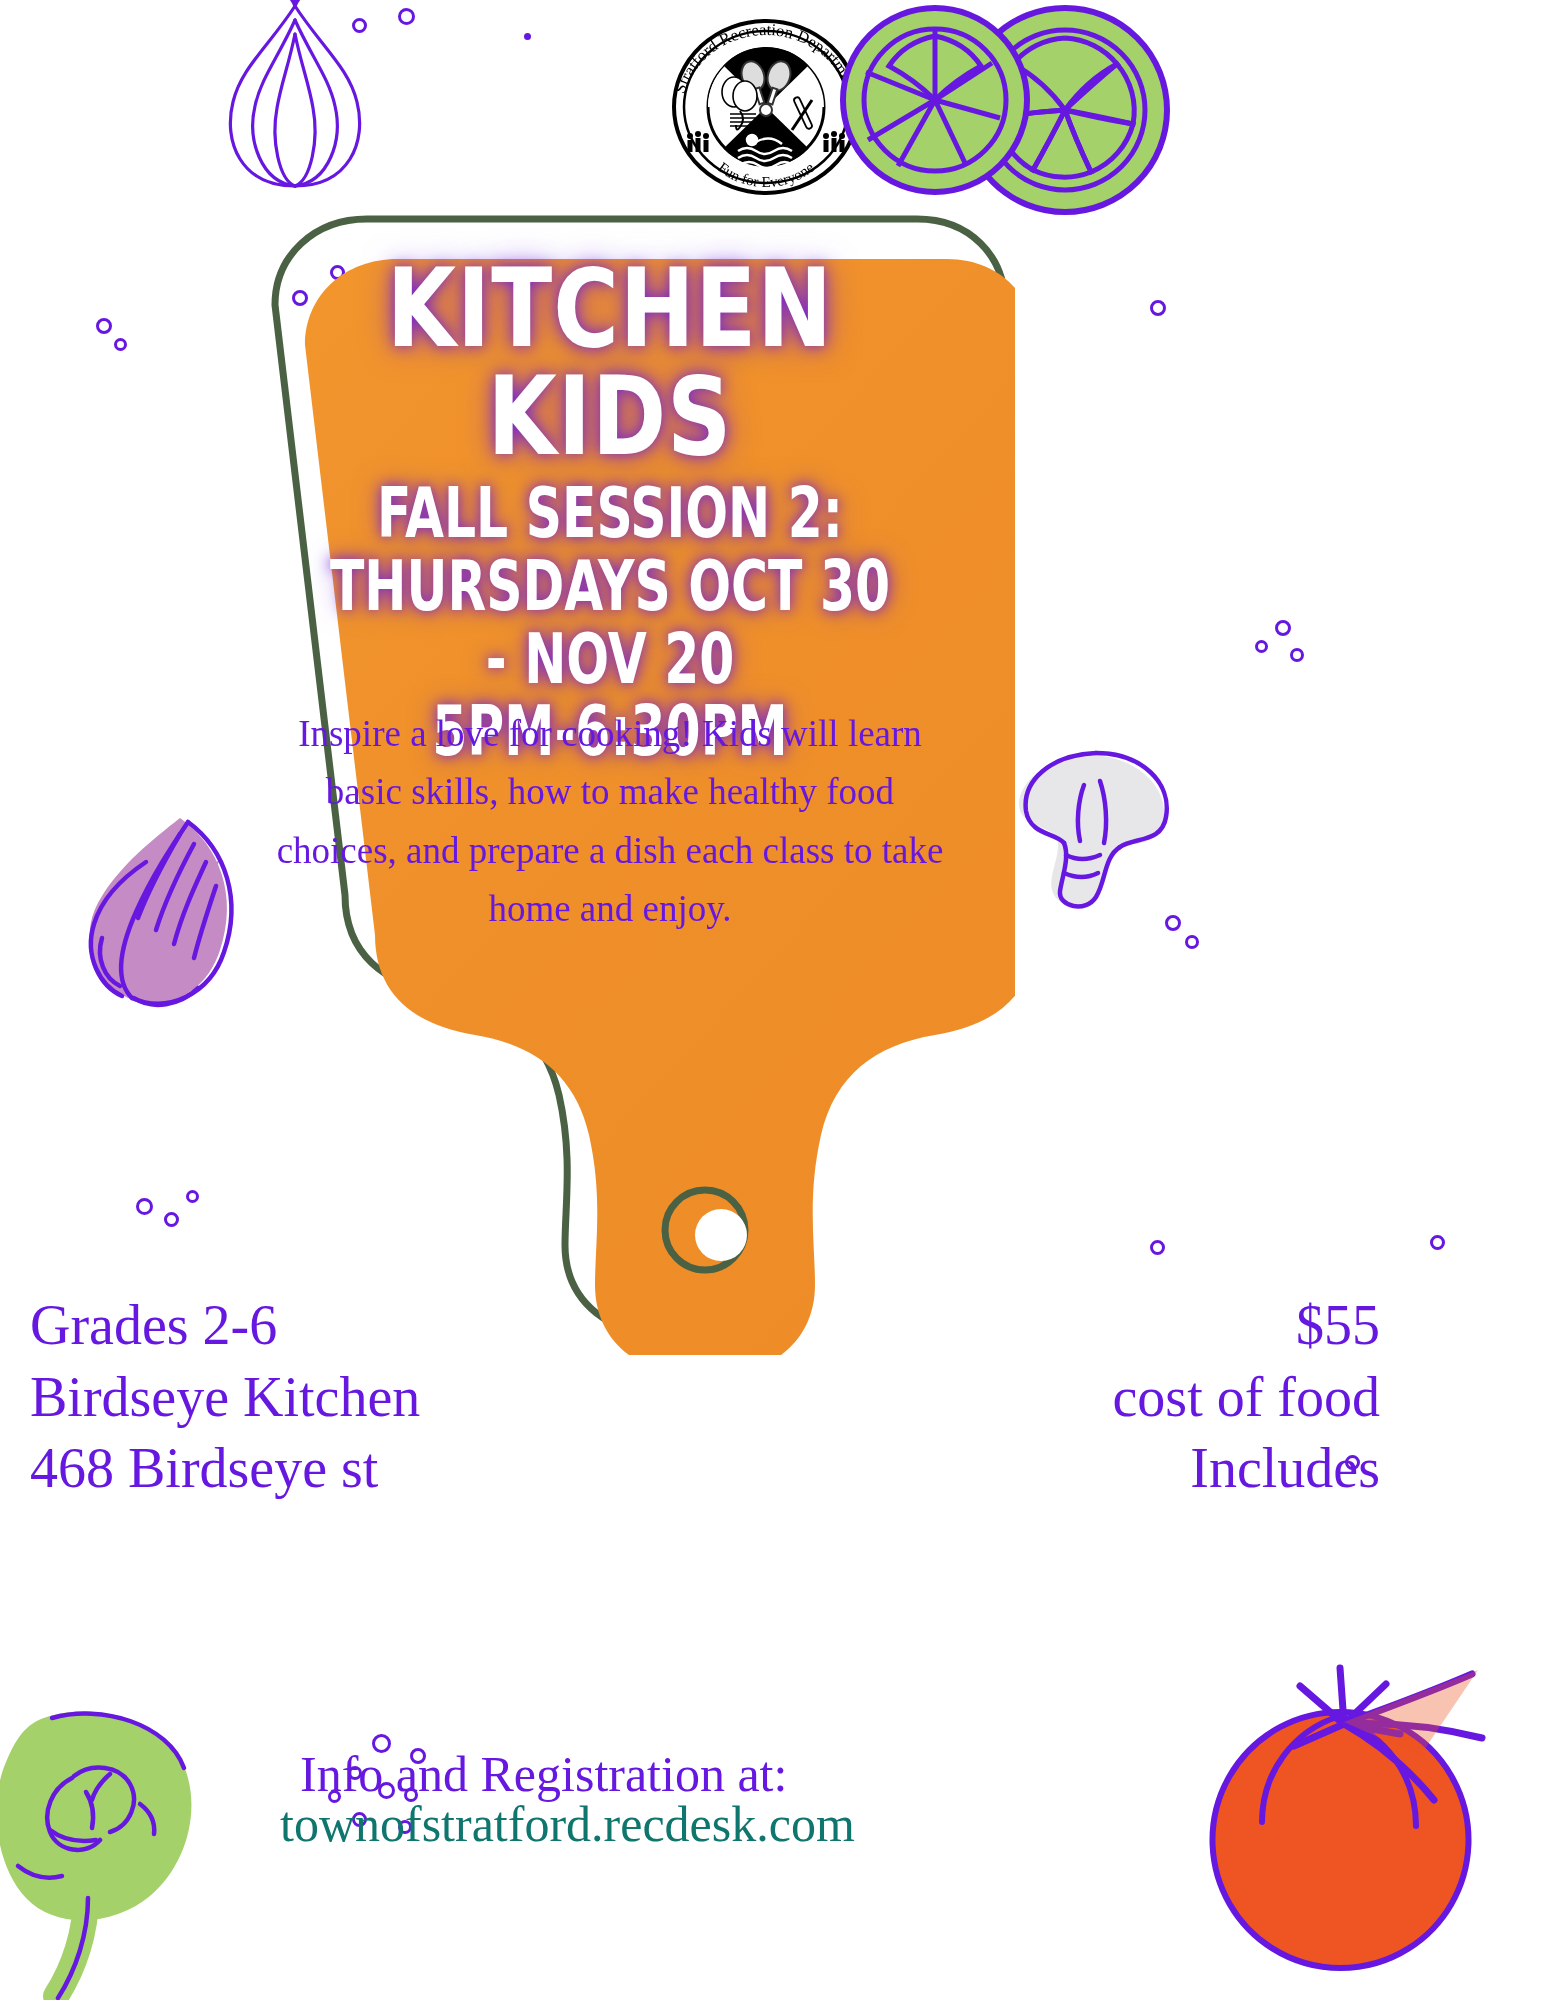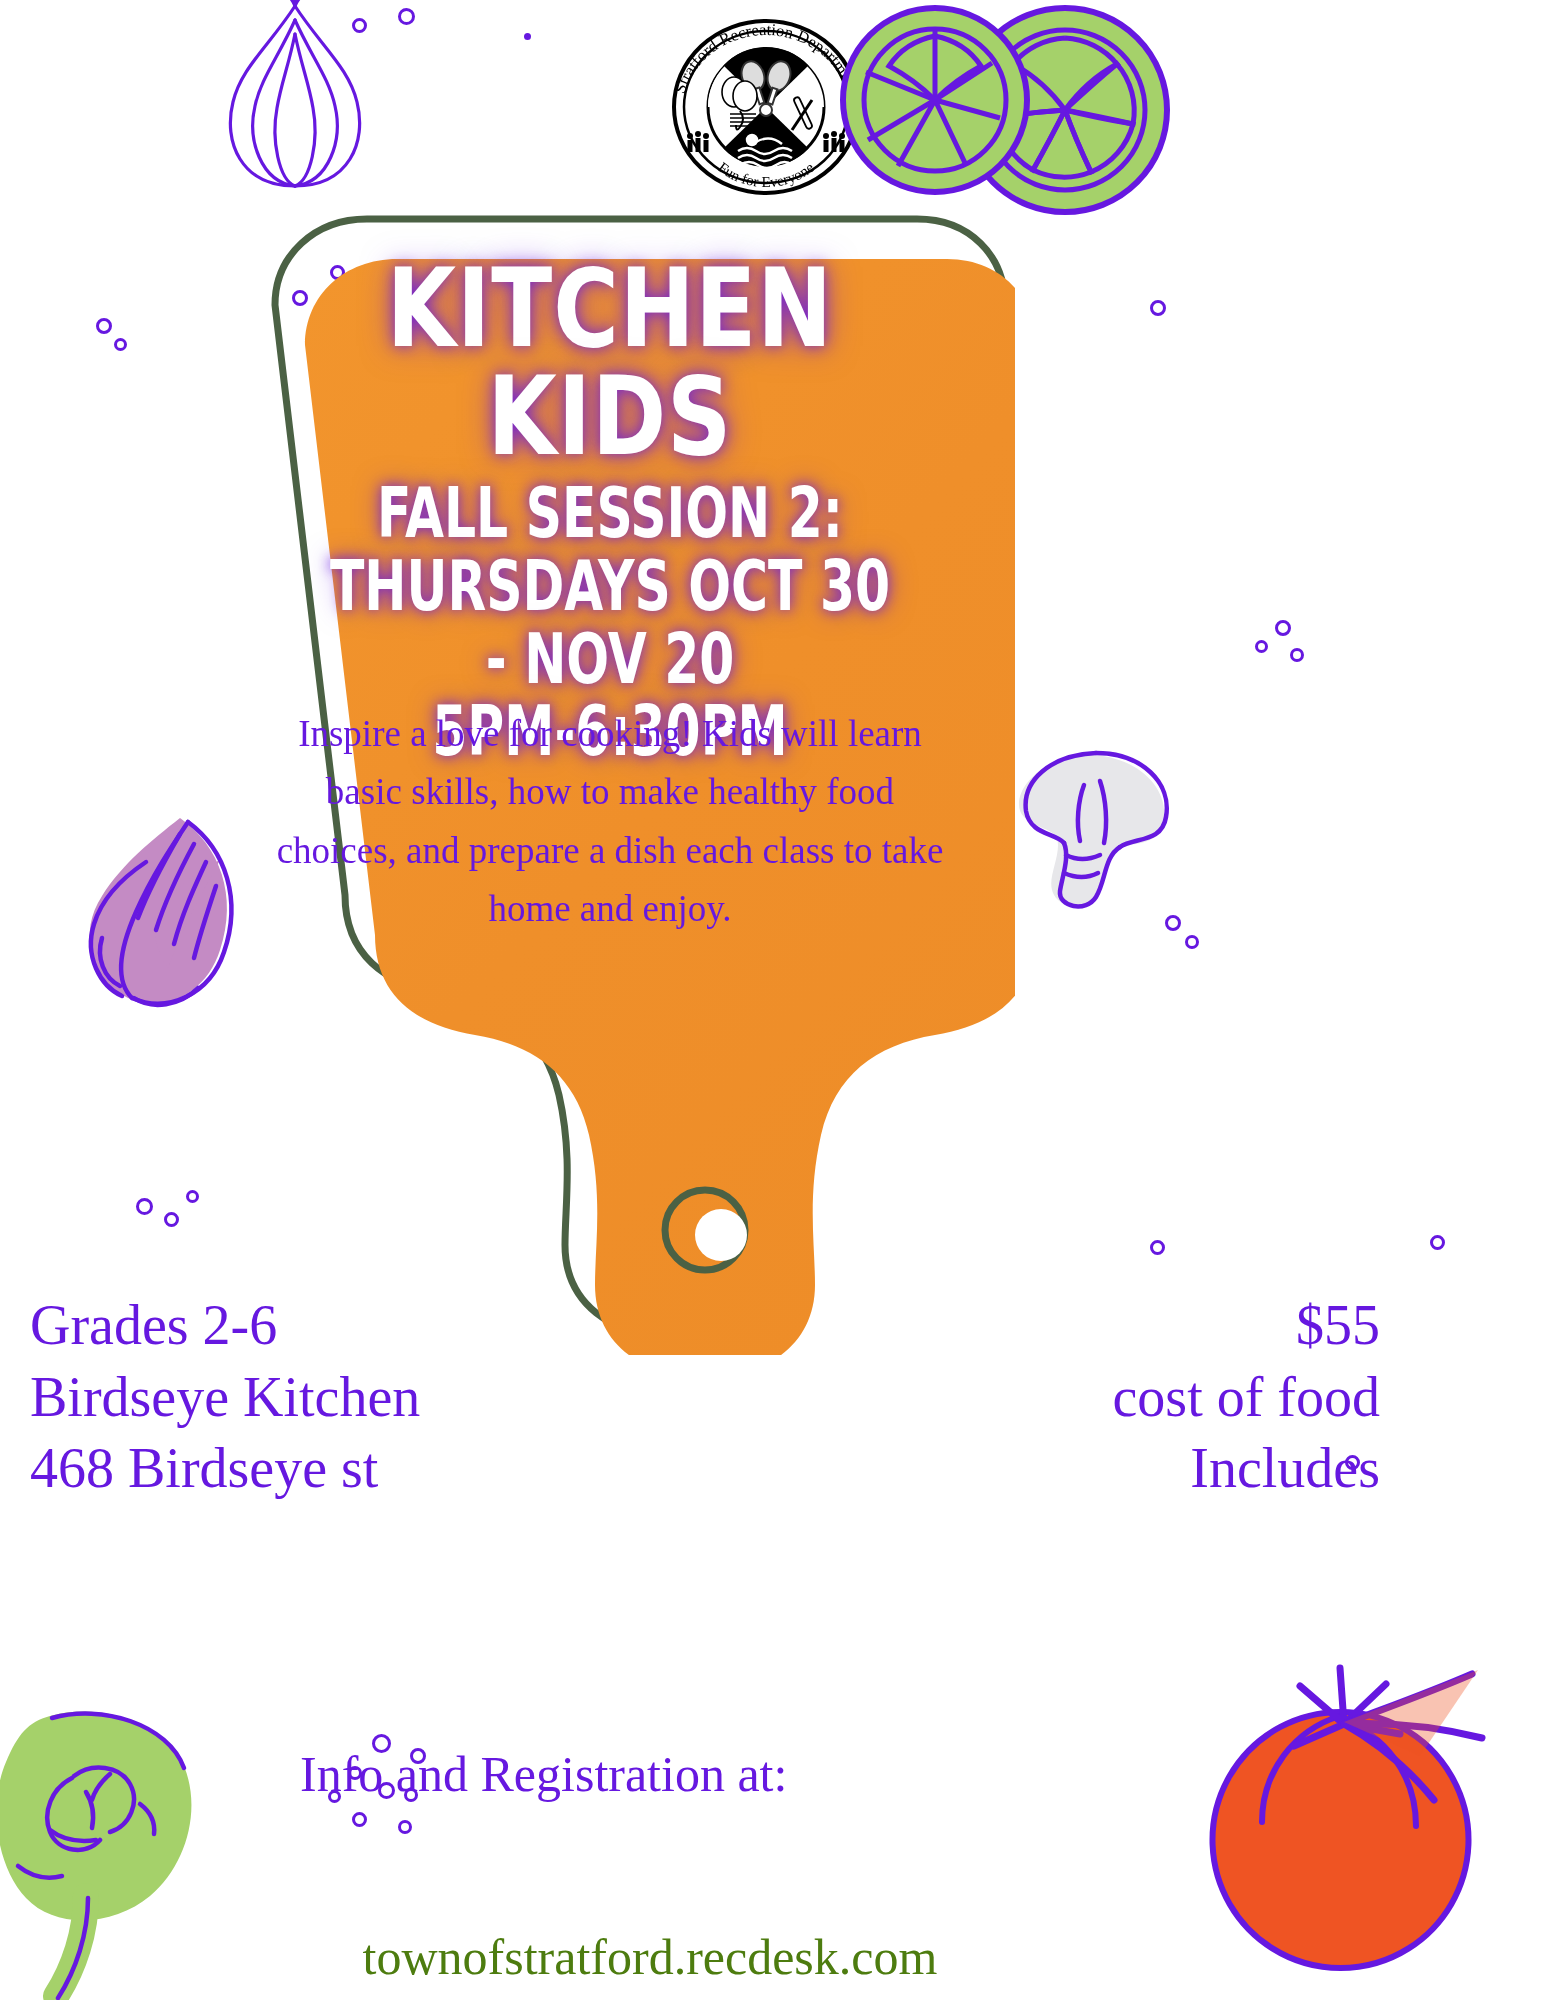--- a/index.html
+++ b/index.html
@@ -57,22 +57,22 @@
   }
 
   
   .info-left{position:absolute;left:30px;top:1290px;width:490px;text-align:left;
              color:#6618e0;font-size:56px;line-height:1.28;}
   .info-right{position:absolute;left:960px;top:1290px;width:420px;text-align:right;
               color:#6618e0;font-size:56px;line-height:1.28;}
 
   .reg{position:absolute;left:300px;top:1745px;width:690px;text-align:left;
        color:#6618e0;font-size:50px;}
-  .url{position:absolute;left:280px;top:1928px;width:740px;text-align:center;
-       color:#4d7c0f;font-size:50px;}
+  .url{position:absolute;left:280px;top:1795px;width:740px;
+       color:#0f766e;font-size:50px;}
 </style>
 </head>
 <body>
 
 <div class="poster">
 
   <div class="logo">
     <svg viewBox="0 0 212 178">
       <ellipse cx="106" cy="89" rx="92" ry="86" fill="#fff" stroke="#000" stroke-width="4"></ellipse>
       <ellipse cx="106" cy="89" rx="82" ry="76" fill="#fff" stroke="#000" stroke-width="2.5"></ellipse>

